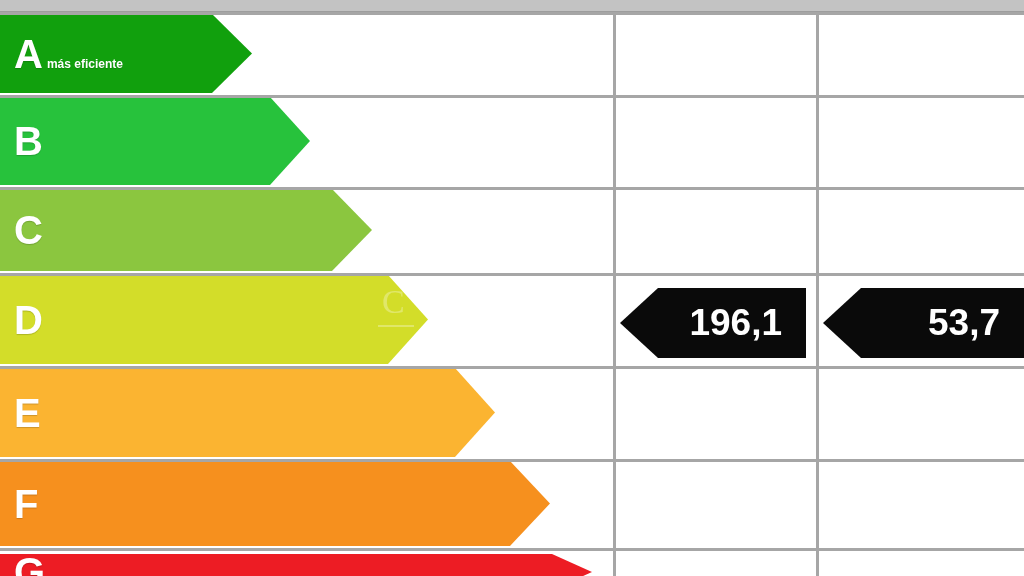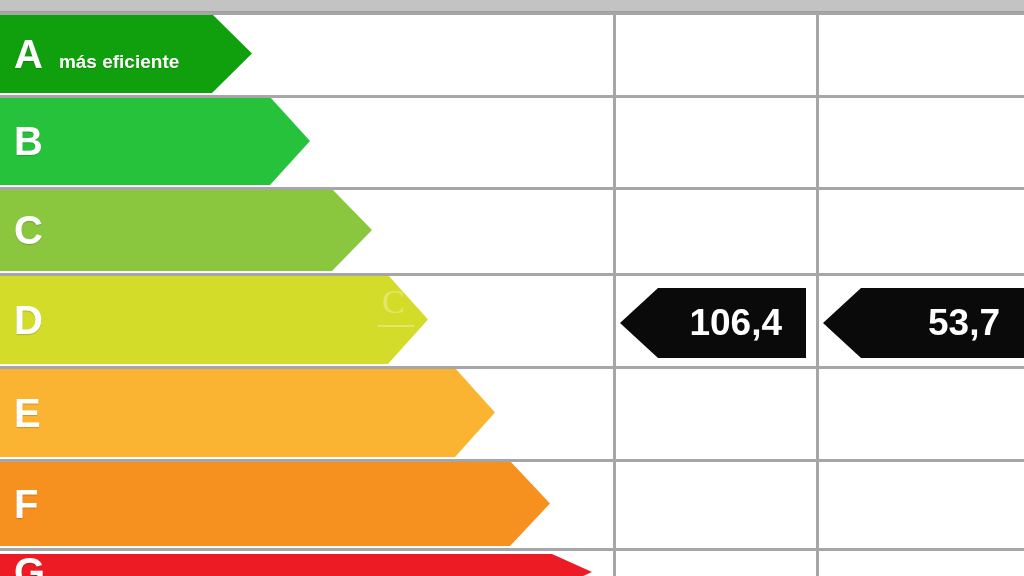--- a/index.html
+++ b/index.html
@@ -45,21 +45,21 @@
     position:relative;z-index:3;
     color:#ffffff;font-weight:bold;
     font-family:"Liberation Sans", sans-serif;
     text-shadow:0 1px 1px rgba(0,0,0,0.18);
     display:flex;align-items:baseline;
     padding-left:14px;
     line-height:1;
   }
   .band-letter{font-size:40px;font-weight:bold;letter-spacing:0px;}
   .band-note{
-    font-size:19px;font-weight:bold;margin-left:16px;
+    font-size:12px;font-weight:bold;margin-left:4px;
     letter-spacing:0px;
   }
 
   
   .badge{
     position:absolute;z-index:6;
     display:flex;align-items:center;justify-content:flex-end;
   }
   .badge-shape{position:absolute;left:0;top:0;width:100%;height:100%;}
   .badge-value{
@@ -158,21 +158,21 @@
     <div class="hline" style="top:548px"></div>
     <div class="vline" style="left:613px"></div>
     <div class="vline" style="left:816px"></div>
   </div>
 
   <div id="badges-layer">
       <div class="badge" style="left: 620px; top: 288px; width: 186px; height: 70px;">
         <svg class="badge-shape" viewBox="0 0 186 70" preserveAspectRatio="none">
           <polygon points="0,35 38,0 186,0 186,70 38,70" fill="#0a0a0a"></polygon>
         </svg>
-        <span class="badge-value">106,4</span>
+        <span class="badge-value">196,1</span>
       </div>
       <div class="badge" style="left: 823px; top: 288px; width: 201px; height: 70px;">
         <svg class="badge-shape" viewBox="0 0 201 70" preserveAspectRatio="none">
           <polygon points="0,35 38,0 201,0 201,70 38,70" fill="#0a0a0a"></polygon>
         </svg>
         <span class="badge-value">53,7</span>
       </div>
     </div>
 
 <div class="artifact" style="left: 382px; top: 283px;">C</div>

